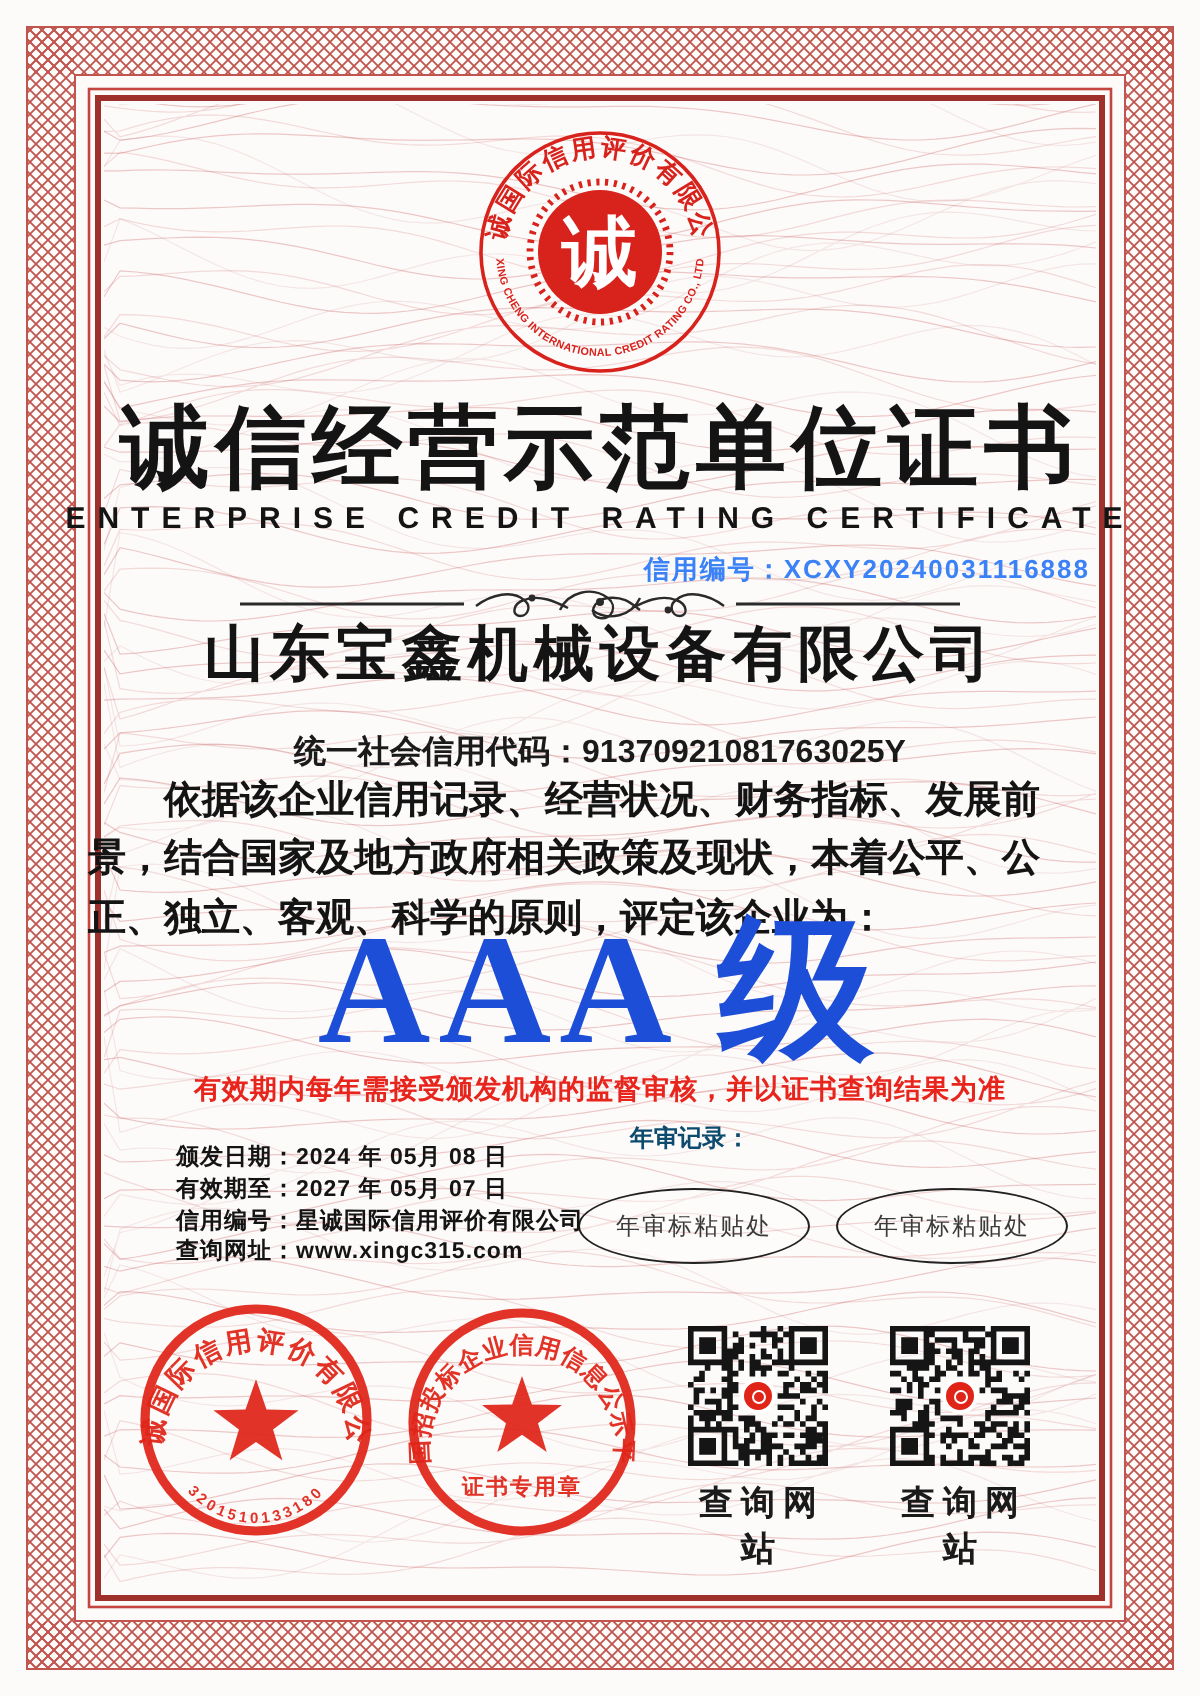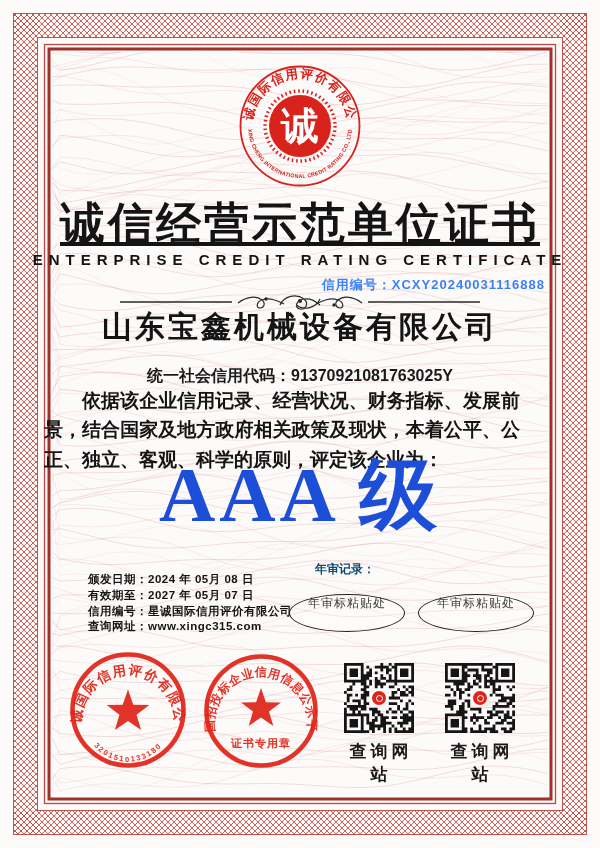--- a/index.html
+++ b/index.html
@@ -3,37 +3,37 @@
 <meta charset="utf-8">
 <style>
   html,body{margin:0;padding:0;background:#888;}
   .stage{width:600px;height:848px;margin:0 auto;position:relative;background:#fdfbfa;
          font-family:"Liberation Sans",sans-serif;overflow:hidden;}
   .stage svg.layer{position:absolute;left:0;top:0;pointer-events:none;}
   #guilloche{position:absolute;left:52px;top:52px;}
   .abs{position:absolute;}
   .center{left:0;right:0;text-align:center;}
 
-  .title{top:194px;font-size:45px;font-weight:bold;color:#141414;letter-spacing:3px;text-decoration:underline;}
+  .title{top:194px;font-size:45px;font-weight:bold;color:#141414;letter-spacing:3px;}
   .subtitle{top:251px;font-size:15px;font-weight:bold;color:#141414;letter-spacing:6px;}
   .credit{top:276px;right:55px;font-size:13px;font-weight:bold;color:#3b82f6;letter-spacing:1px;}
   .company{top:307px;font-size:30px;font-weight:bold;color:#141414;letter-spacing:3px;}
   .uscc{top:366px;font-size:16px;font-weight:bold;color:#1a1a1a;}
   .bodytext{top:386px;left:44px;width:476px;font-size:19px;font-weight:bold;color:#141414;
             line-height:1.55;text-align:justify;text-indent:2em;}
   .grade{top:443px;font-size:78px;font-weight:bold;color:#1d4ed8;
          font-family:"Liberation Serif",serif;letter-spacing:4px;}
   .notice{top:536px;font-size:13.5px;font-weight:bold;color:#e8251d;letter-spacing:0.5px;}
 
   .annual-label{left:307px;top:561px;font-size:12px;font-weight:bold;color:#0c4a6e;margin-left:8px;}
   .details{left:88px;top:572px;font-size:11.5px;font-weight:bold;color:#141414;line-height:15.8px;}
   .details .row span{letter-spacing:0.5px;}
 
   .oval{top:594px;width:114px;height:36px;border:1.6px solid #222;border-radius:50%;
-        display:flex;align-items:flex-start;justify-content:center;
+        display:flex;align-items:center;justify-content:center;
         font-family:"Liberation Serif",serif;font-size:12px;color:#3a3a3a;letter-spacing:1px;
         background:rgba(255,255,255,0.25);}
   .oval.o1{left:289px;} .oval.o2{left:418px;}
 
   .seal{position:absolute;}
   .seal.s1{left:68px;top:650px;}
   .seal.s2{left:202px;top:652px;}
 
   .qr{position:absolute;width:70px;height:70px;top:663px;}
   .qr.q1{left:344px;} .qr.q2{left:445px;}
@@ -115,20 +115,21 @@
   </svg>
 
   <div class="abs center company">山东宝鑫机械设备有限公司</div>
   <div class="abs center uscc">
     <span>统一社会信用代码：</span><span>91370921081763025Y</span>
   </div>
 
   <div class="abs bodytext">依据该企业信用记录、经营状况、财务指标、发展前景，结合国家及地方政府相关政策及现状，本着公平、公正、独立、客观、科学的原则，评定该企业为：</div>
 
   <div class="abs center grade">AAA 级</div>
+  <div class="abs center notice">有效期内每年需接受颁发机构的监督审核，并以证书查询结果为准</div>
 
   <div class="abs annual-label">年审记录：</div>
   <div class="abs oval o1">
     <span>年审标粘贴处</span>
   </div>
   <div class="abs oval o2">
     <span>年审标粘贴处</span>
   </div>
 
   <div class="abs details">

